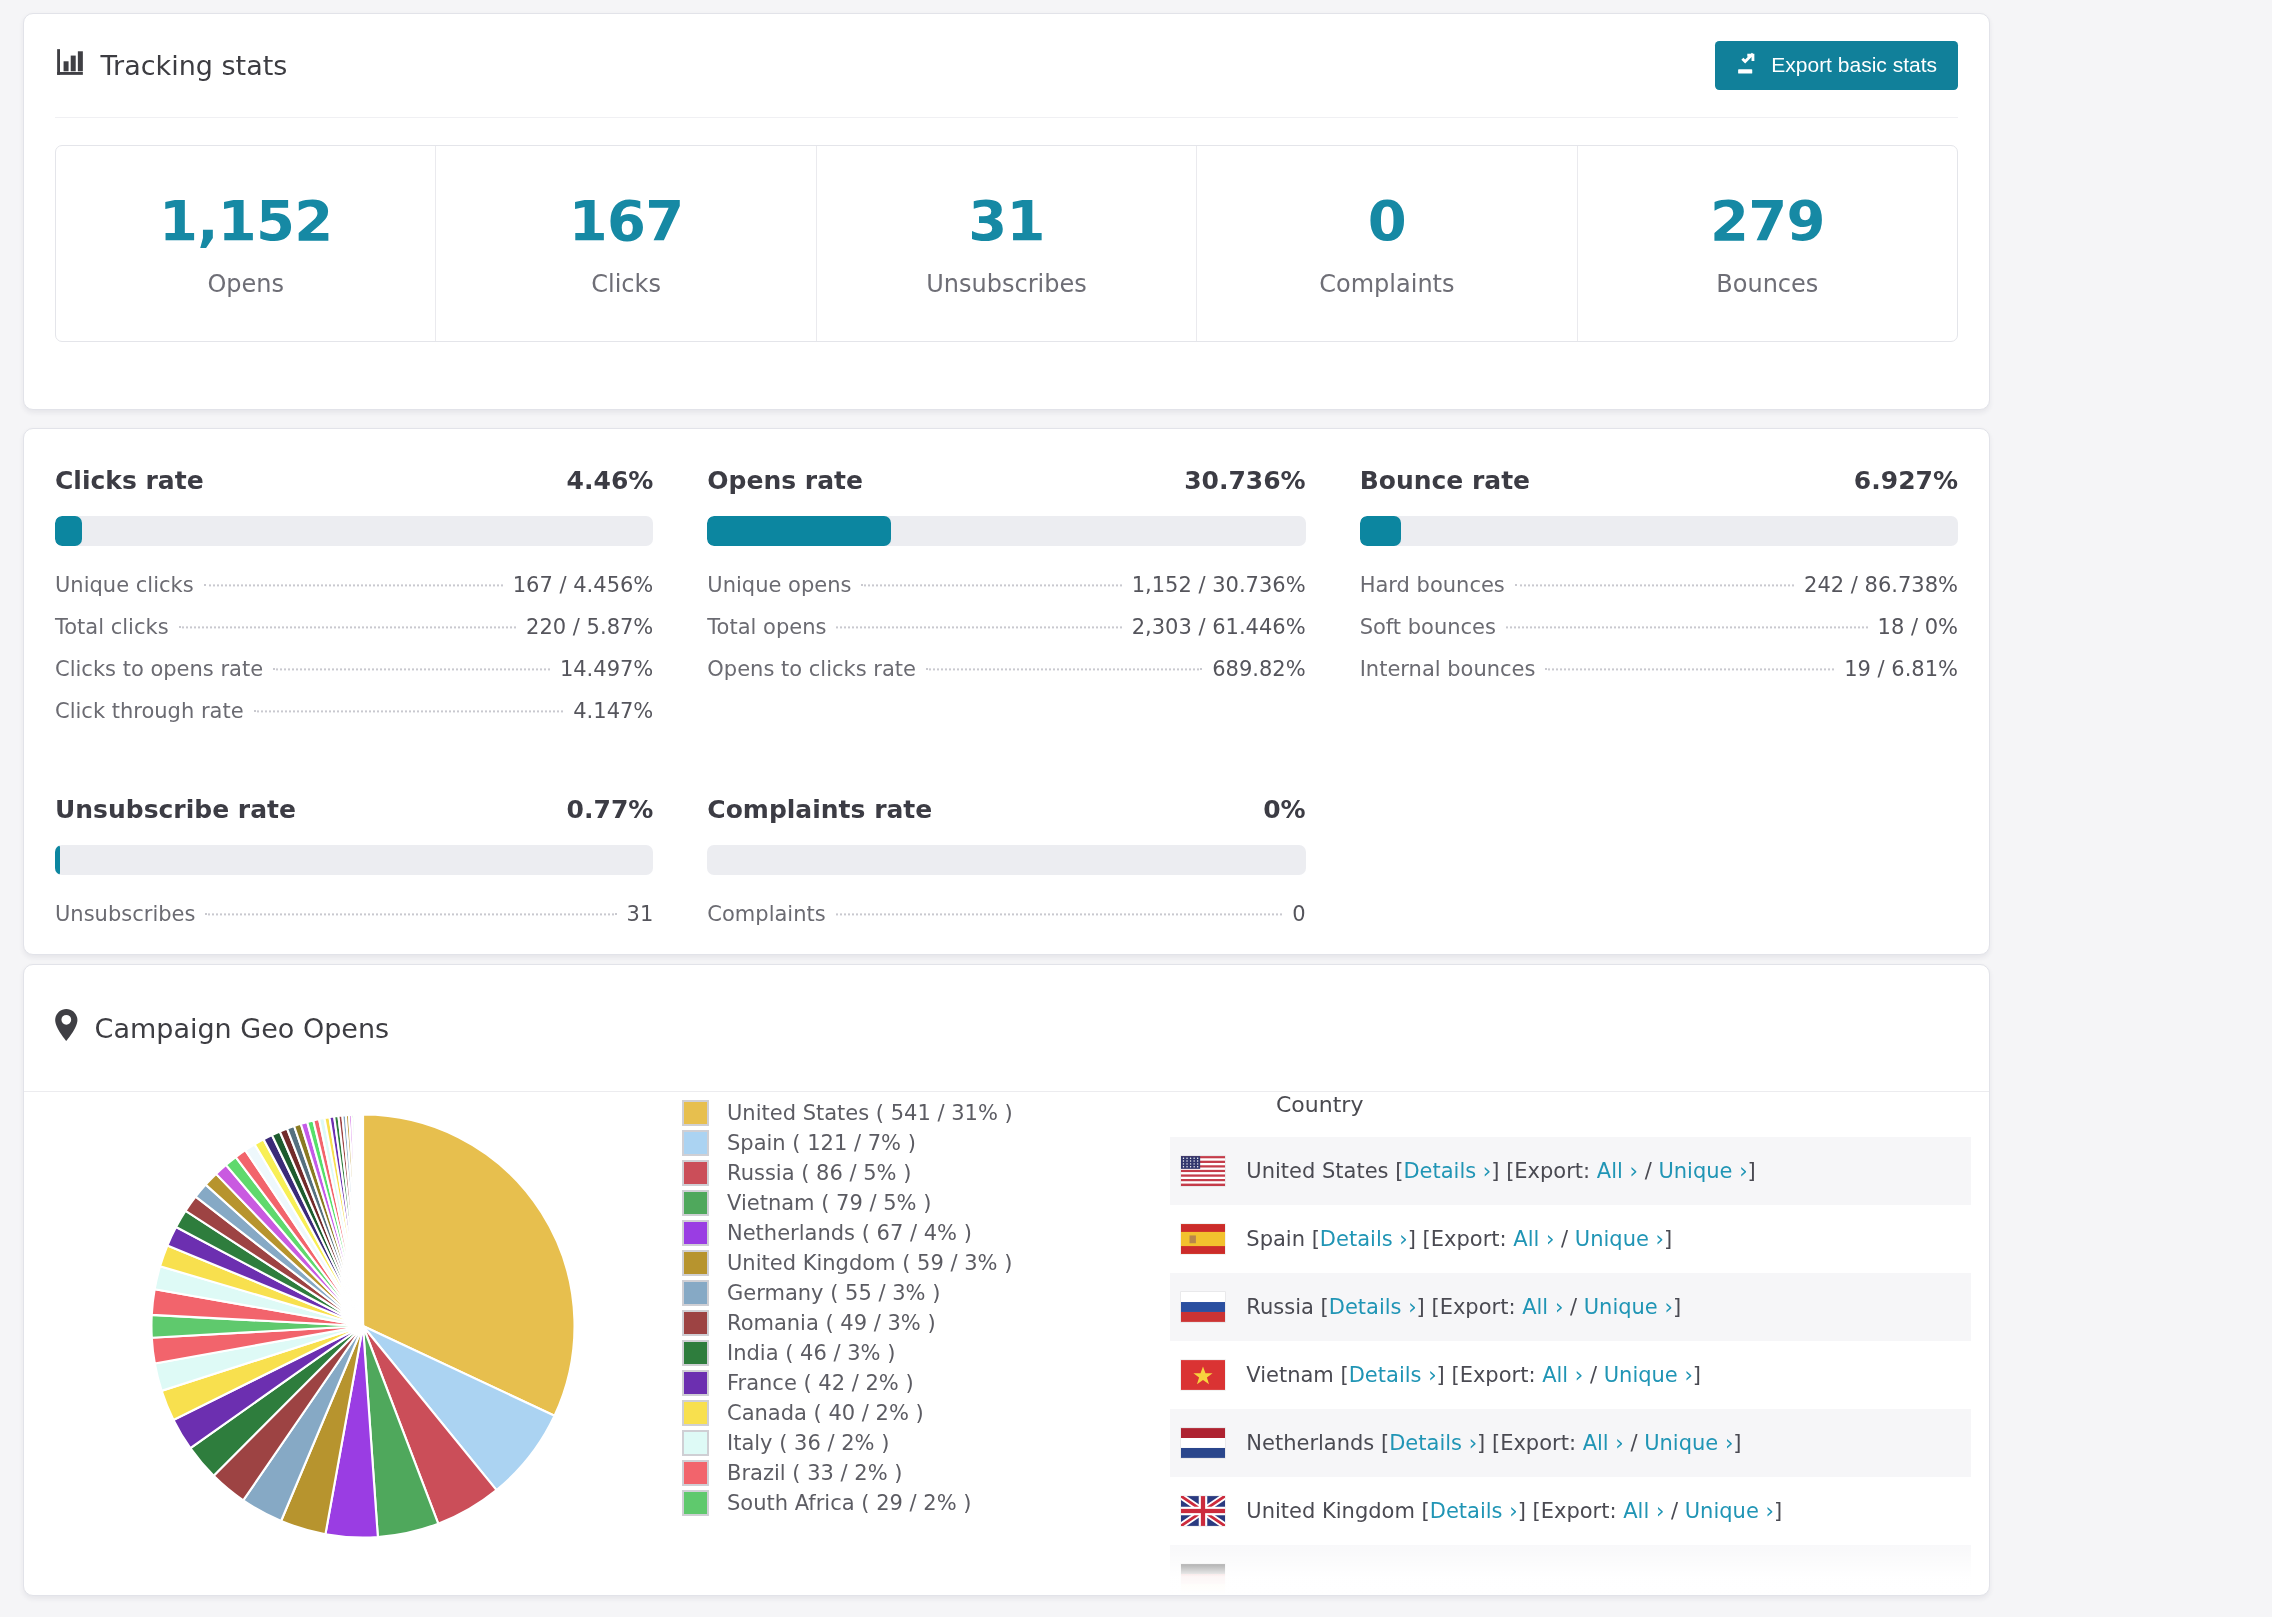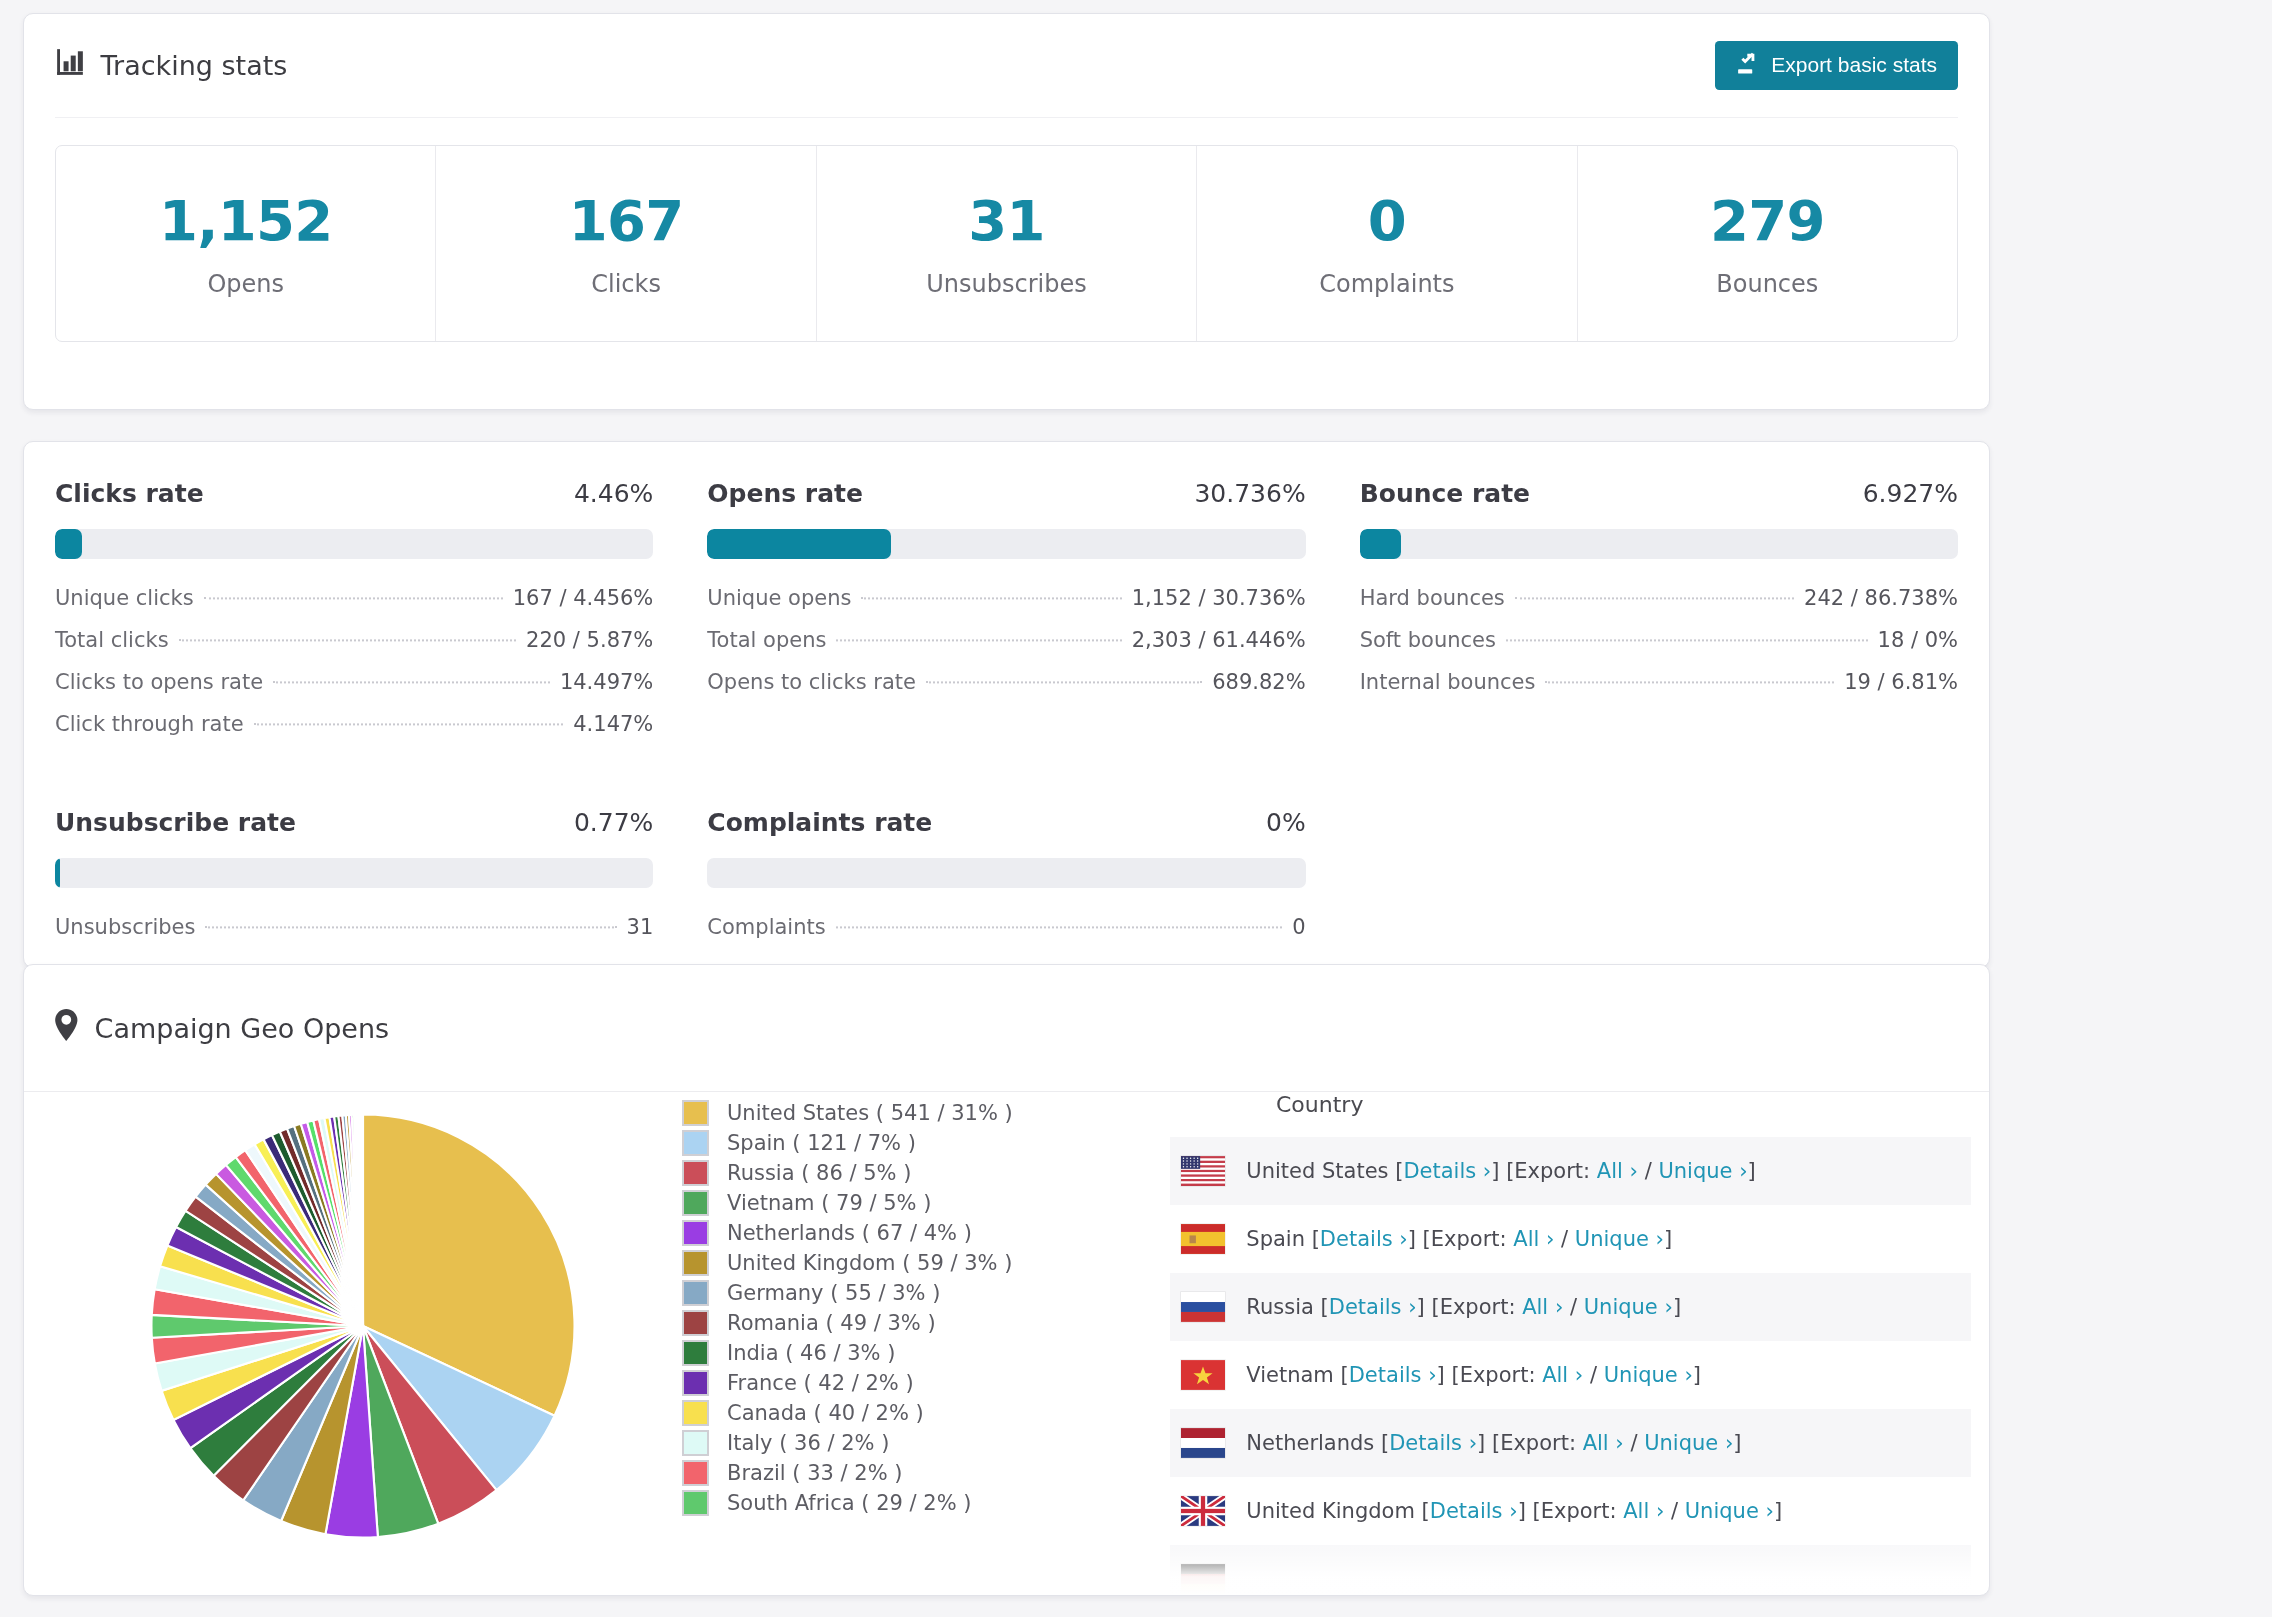--- a/index.html
+++ b/index.html
@@ -9,21 +9,21 @@
     font-family:"DejaVu Sans","Liberation Sans",sans-serif;
     color:#4a4a52;
   }
   .card{
     position:absolute;left:23px;width:1967px;background:#fff;
     border:1.4px solid #e2e3e9;border-radius:10px;
     box-shadow:0 2.1px 5.6px rgba(40,40,70,.07);
     box-sizing:border-box;
   }
   #card-tracking{top:12.7px;height:397px;}
-  #card-rates{top:441px;height:527px;}
+  #card-rates{top:428px;height:527px;}
   #card-geo{top:964px;height:632px;overflow:hidden;}
 
   .card-head{
     height:103px;margin:0 31px;display:flex;align-items:center;
     justify-content:space-between;border-bottom:1.4px solid #f0f0f3;
   }
   .head-title{display:flex;align-items:center;gap:15.5px;font-size:27px;color:#3d3d42;}
   .btn{
     display:flex;align-items:center;gap:11.3px;background:#11809a;color:#fff;
     font-size:21px;padding:0 21px;height:49px;border:none;border-radius:4.2px;cursor:pointer;
@@ -38,21 +38,21 @@
   .tile-value{font-size:56px;font-weight:bold;color:#1689a4;letter-spacing:-0.7px;}
   .tile-label{font-size:24px;color:#6e6e76;}
 
   
   .rates-grid{
     display:grid;grid-template-columns:1fr 1fr 1fr;column-gap:54px;row-gap:54px;
     padding:37px 31px 0 31px;
   }
   .rate-title-row{display:flex;justify-content:space-between;align-items:baseline;}
   .rate-title{font-size:25px;font-weight:bold;color:#3c3c44;}
-  .rate-percent{font-size:25px;font-weight:normal;color:#3c3c44;}
+  .rate-percent{font-size:25px;font-weight:bold;color:#3c3c44;}
   .rate-bar{margin-top:21px;height:30px;background:#ecedf1;border-radius:7px;position:relative;overflow:hidden;}
   .rate-bar-fill{position:absolute;left:0;top:0;bottom:0;background:#0c86a0;border-radius:7px;}
   .rate-rows{margin-top:27px;}
   .rate-row{display:flex;align-items:baseline;height:42px;font-size:21px;}
   .rate-row .lbl{color:#6b6b72;white-space:nowrap;}
   .rate-row .leader{flex:1;border-bottom:2.1px dotted #c9c9cf;margin:0 10px;transform:translateY(-5.6px);}
   .rate-row .val{color:#55555c;white-space:nowrap;}
 
   
   .geo-head{

